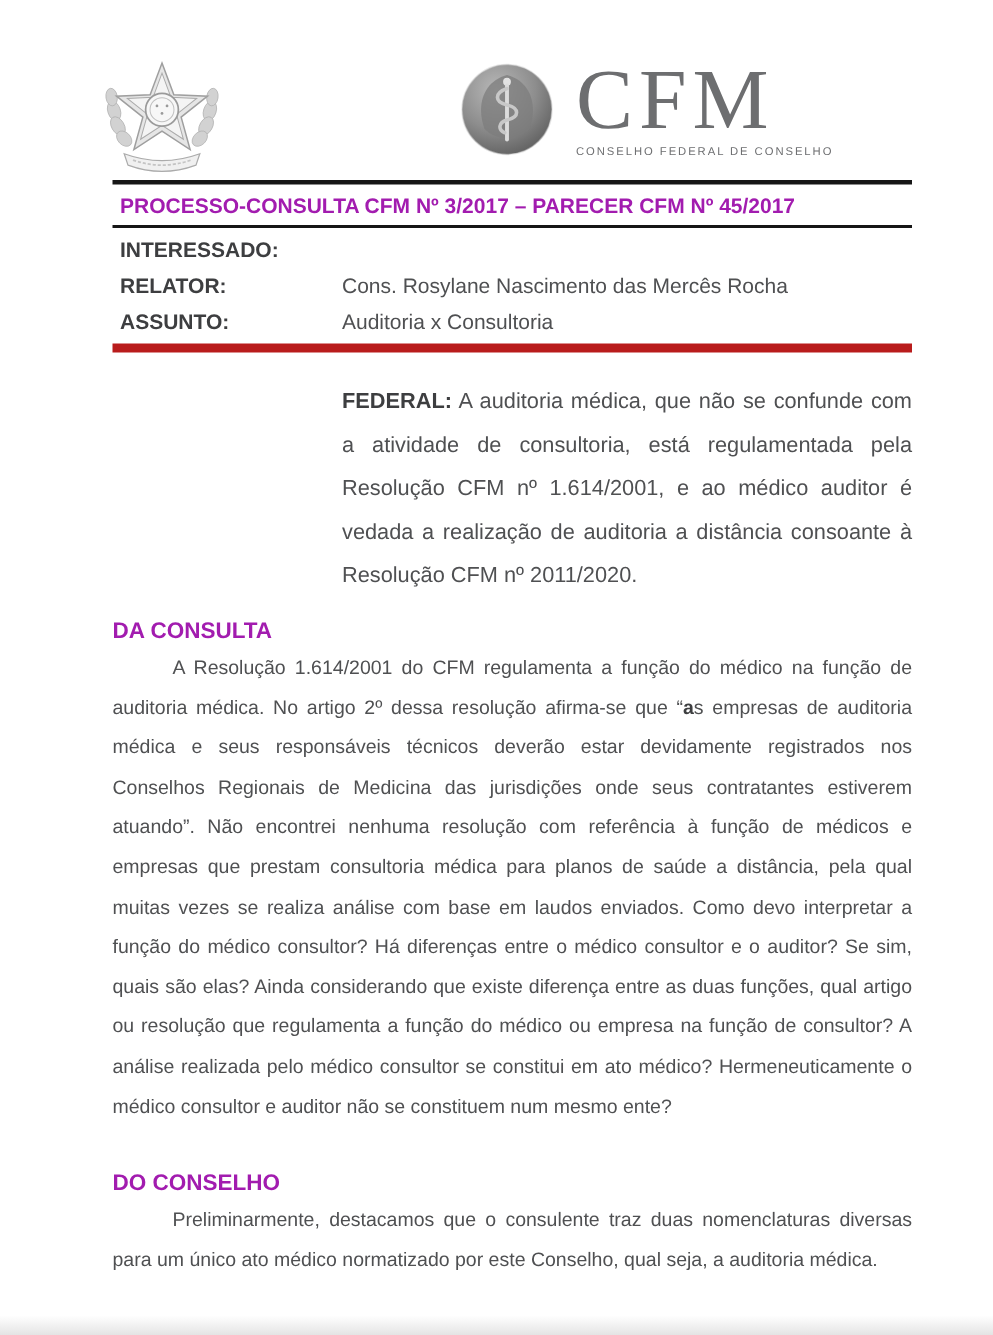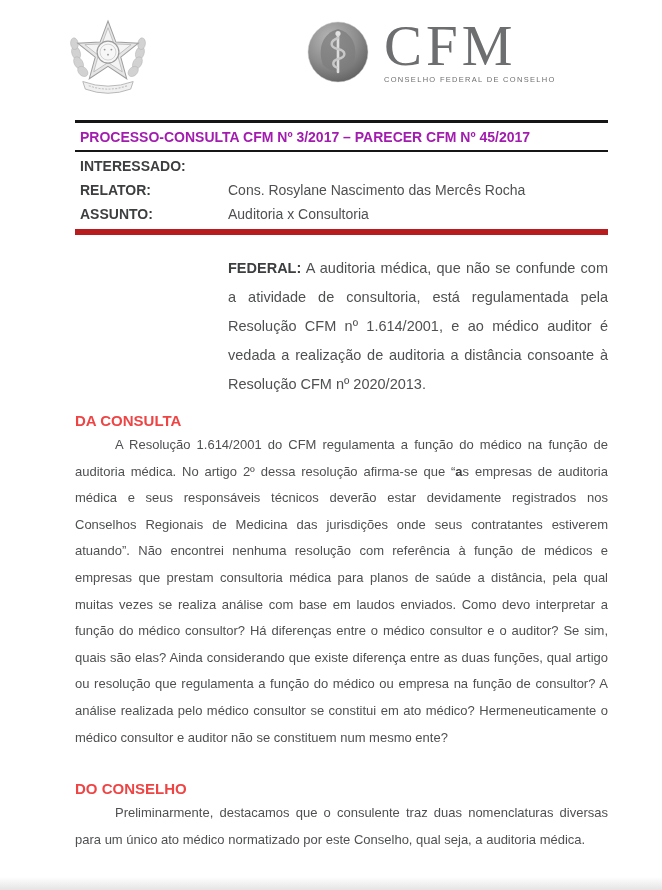--- a/index.html
+++ b/index.html
@@ -8,21 +8,21 @@
     width: 662px;
     height: 890px;
     margin: 0 auto;
     background: #ffffff;
     font-family: "Liberation Sans", sans-serif;
     color: #4f5052;
     overflow: hidden;
   }
 
   
-  .logo-band { position: absolute; top: 14px; left: 0; width: 590px; height: 86px; }
+  .logo-band { position: absolute; top: 35px; left: 0; width: 590px; height: 86px; }
   .coat-of-arms { position: absolute; left: 66px; top: 2px; width: 84px; height: 84px; }
   .cfm-logo { position: absolute; left: 306px; top: 4px; display: flex; align-items: flex-start; }
   .cfm-badge { width: 64px; height: 64px; margin-top: 2px; }
   .cfm-wordmark { margin-left: 14px; }
   .cfm-acronym {
     font-family: "Liberation Serif", serif;
     font-size: 57px; line-height: 56px;
     letter-spacing: 4px;
     color: #6d6e70; font-weight: 400;
   }
@@ -51,21 +51,21 @@
   .ementa {
     margin: 19px 0 0 153px;
     width: 380px;
     font-size: 14.5px; line-height: 29px;
     text-align: justify;
   }
   .ementa b { color: #3d3e40; }
 
   
   .section-heading {
-    font-size: 15px; font-weight: bold; color: #ef4444;
+    font-size: 15px; font-weight: bold; color: #a21caf;
     margin: 13px 0 3px 0;
   }
   .section-heading.parecer { margin-top: 29px; }
   .body-par {
     margin: 2px 0 0 0;
     font-size: 13px; line-height: 26.6px;
     text-align: justify;
     text-indent: 40px;
   }
   .body-par b { color: #3d3e40; }
@@ -145,21 +145,21 @@
           <span class="label">RELATOR:</span>
           <span class="value">Cons. Rosylane Nascimento das Mercês Rocha</span>
         </div>
         <div class="process-row">
           <span class="label">ASSUNTO:</span>
           <span class="value">Auditoria x Consultoria</span>
         </div>
       </div>
     </div>
 
-    <p class="ementa"><b>FEDERAL:</b><span> A auditoria médica, que não se confunde com a atividade de consultoria, está regulamentada pela Resolução CFM nº 1.614/2001, e ao médico auditor é vedada a realização de auditoria a distância consoante à Resolução CFM nº 2020/2013.</span></p>
+    <p class="ementa"><b>FEDERAL:</b><span> A auditoria médica, que não se confunde com a atividade de consultoria, está regulamentada pela Resolução CFM nº 1.614/2001, e ao médico auditor é vedada a realização de auditoria a distância consoante à Resolução CFM nº 2011/2020.</span></p>
 
     <h2 class="section-heading">DA CONSULTA</h2>
     <p class="body-par"><span>A Resolução 1.614/2001 do CFM regulamenta a função do médico na função de auditoria médica. No artigo 2º dessa resolução afirma-se que “</span><b>a</b><span>s empresas de auditoria médica e seus responsáveis técnicos deverão estar devidamente registrados nos Conselhos Regionais de Medicina das jurisdições onde seus contratantes estiverem atuando”. Não encontrei nenhuma resolução com referência à função de médicos e empresas que prestam consultoria médica para planos de saúde a distância, pela qual muitas vezes se realiza análise com base em laudos enviados. Como devo interpretar a função do médico consultor? Há diferenças entre o médico consultor e o auditor? Se sim, quais são elas? Ainda considerando que existe diferença entre as duas funções, qual artigo ou resolução que regulamenta a função do médico ou empresa na função de consultor? A análise realizada pelo médico consultor se constitui em ato médico? Hermeneuticamente o médico consultor e auditor não se constituem num mesmo ente?</span></p>
 
     <h2 class="section-heading parecer">DO CONSELHO</h2>
     <p class="body-par">Preliminarmente, destacamos que o consulente traz duas nomenclaturas diversas para um único ato médico normatizado por este Conselho, qual seja, a auditoria médica.</p>
 
   </div>
 
   <div class="page-bottom-edge"></div>

